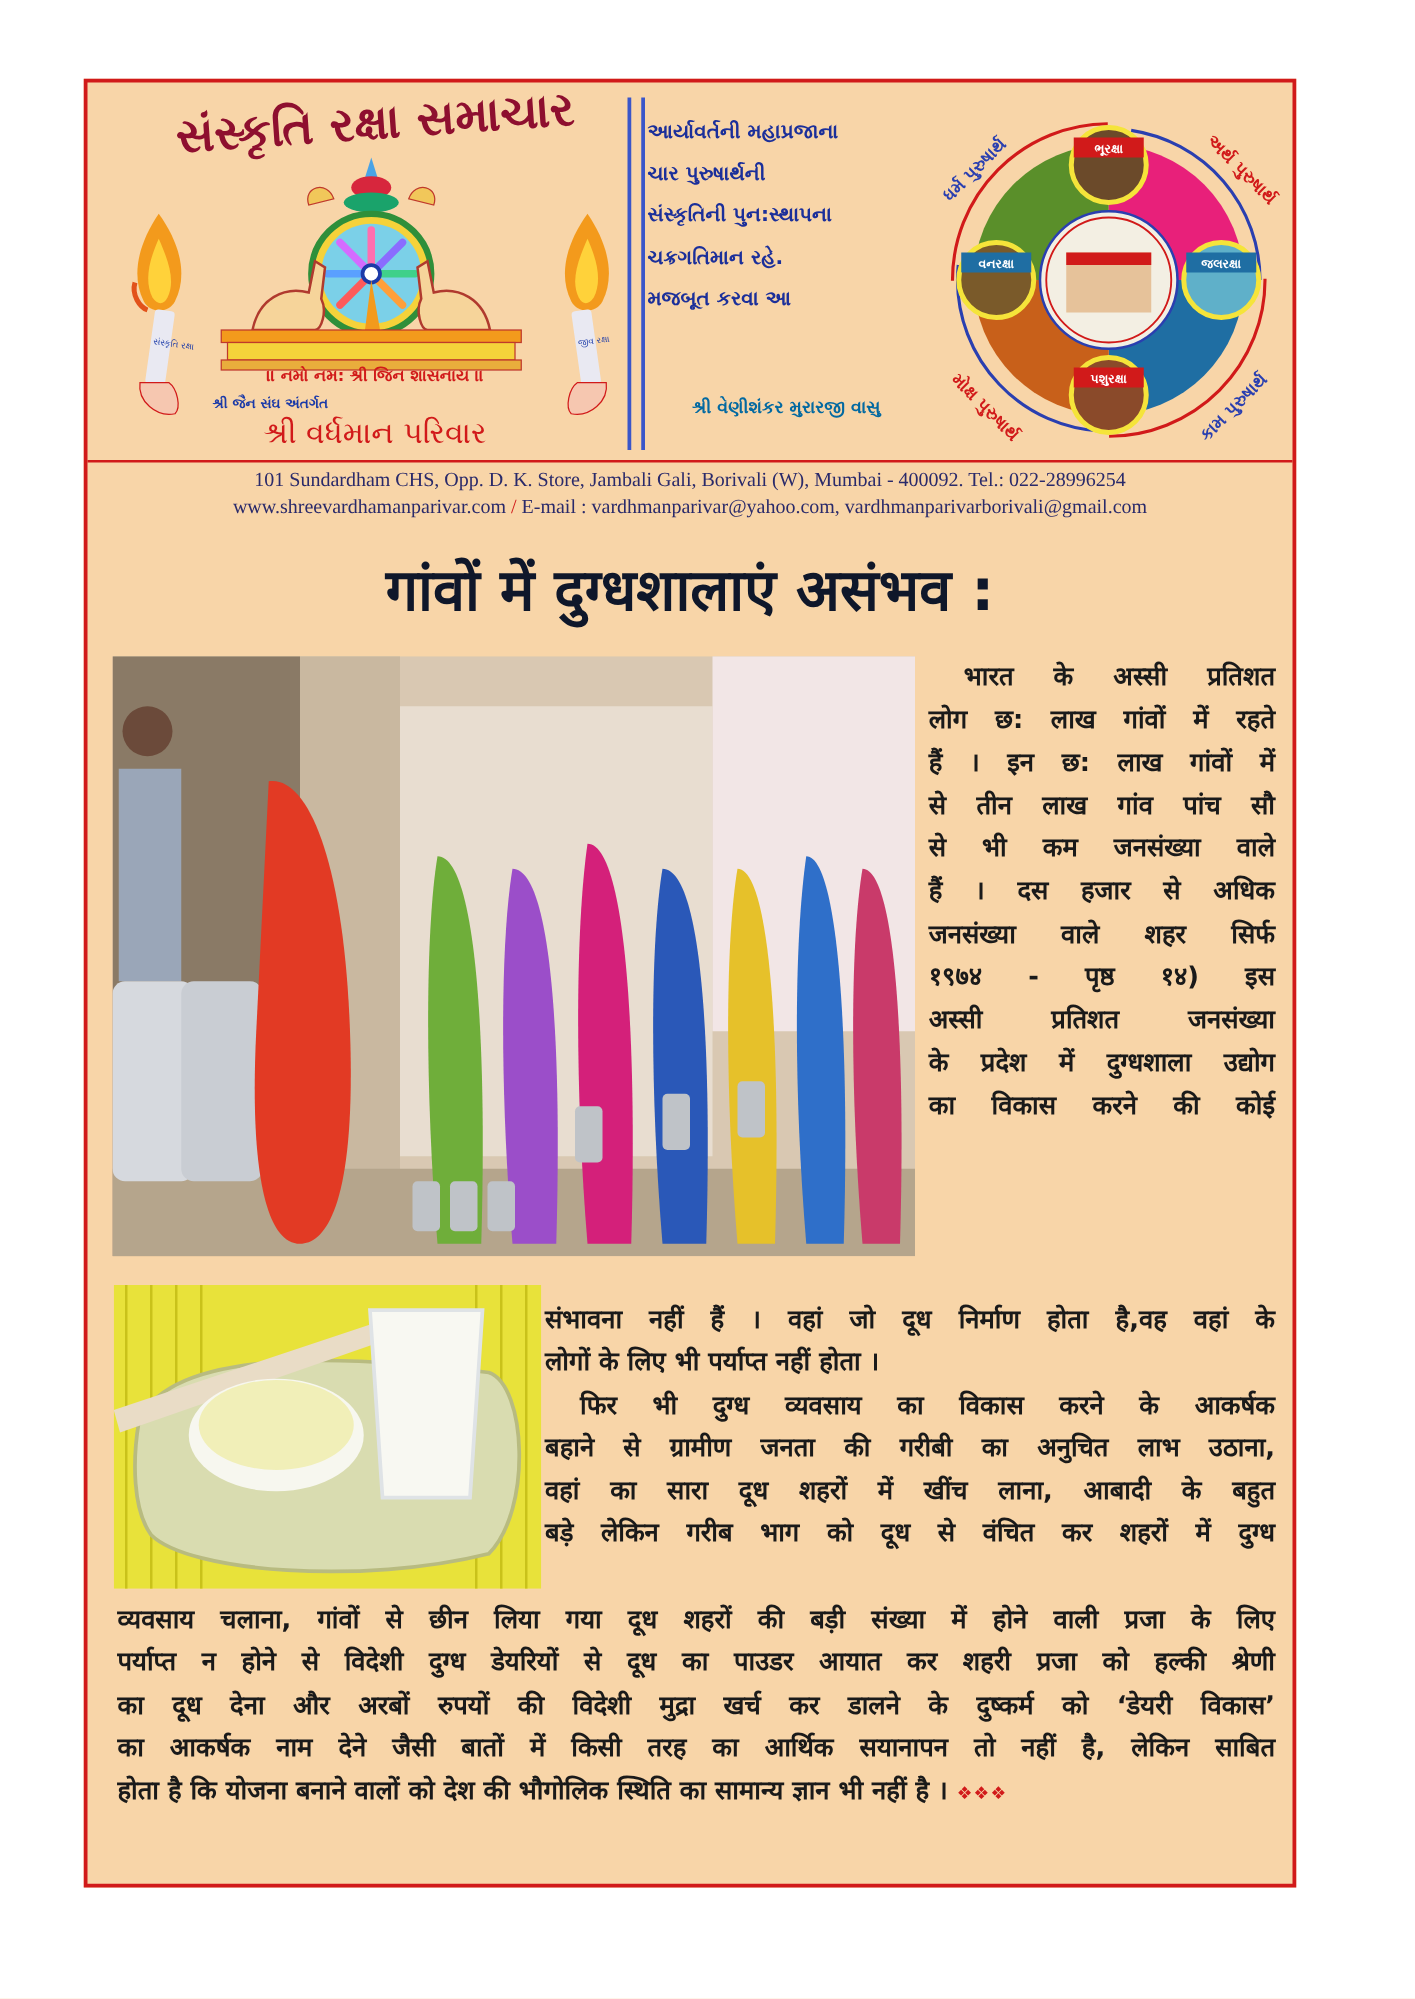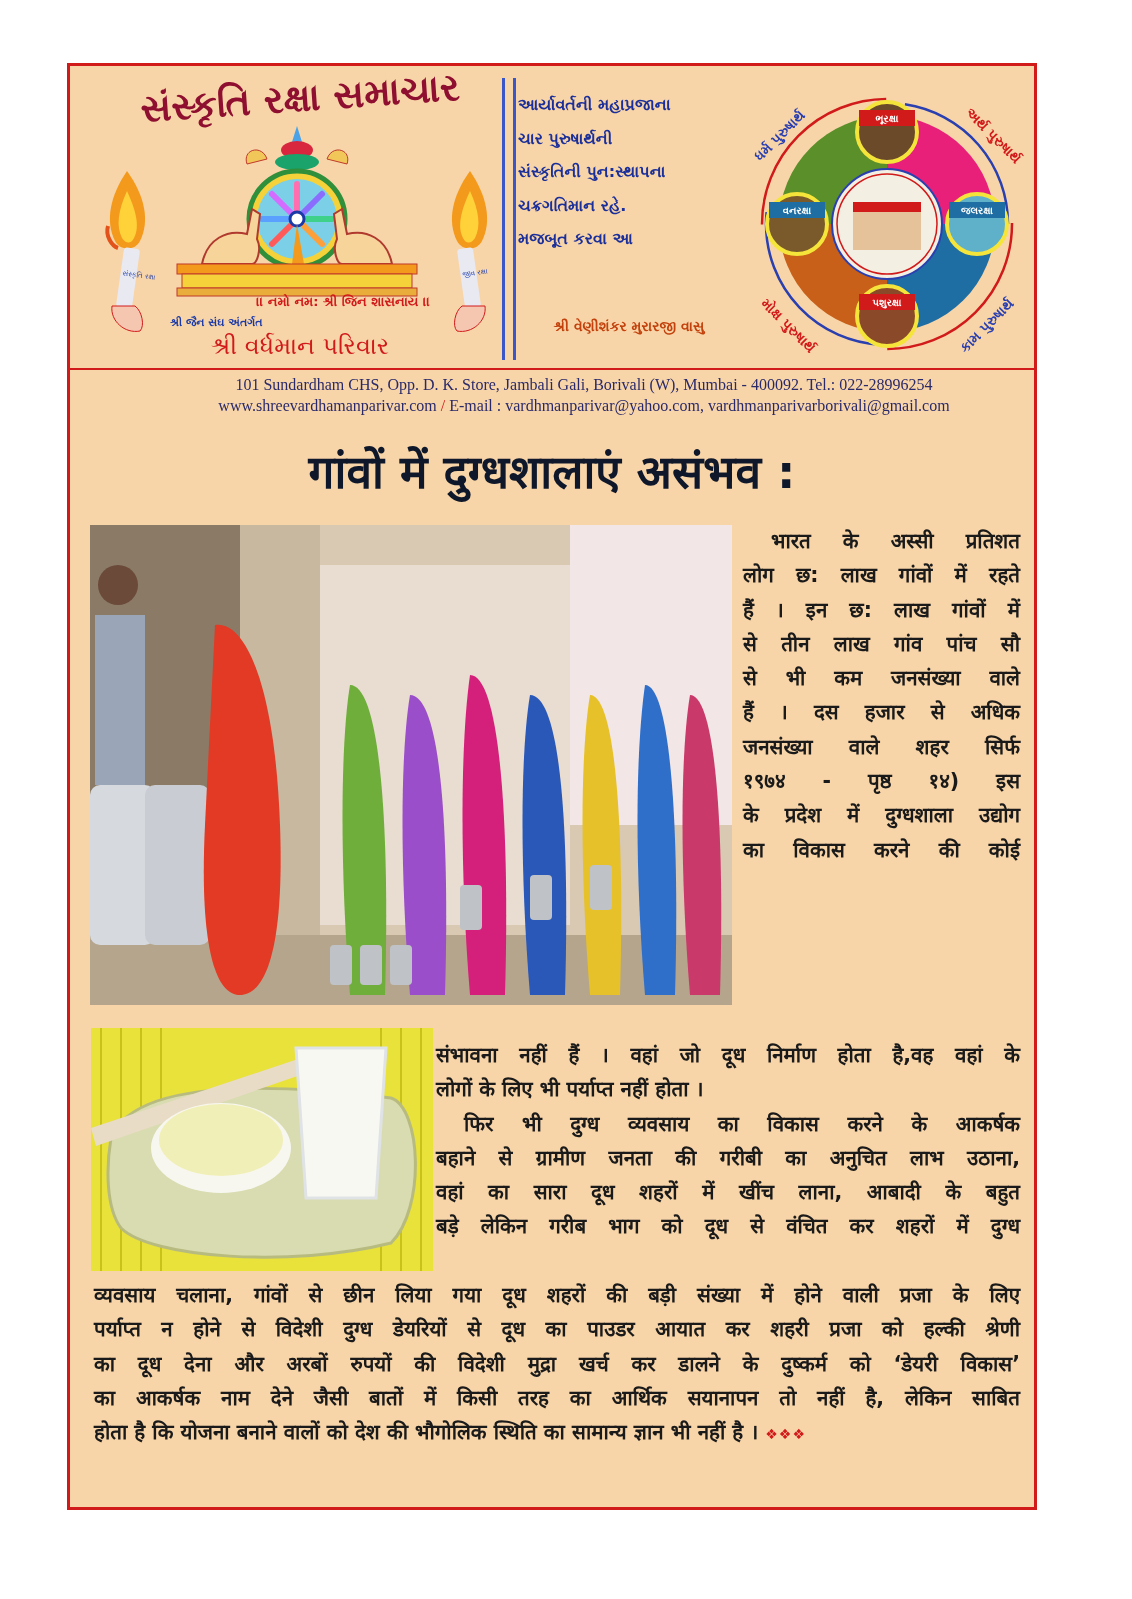--- a/index.html
+++ b/index.html
@@ -3,29 +3,29 @@
 <meta charset="utf-8">
 <style>
   html,body{margin:0;padding:0;}
   body{width:1132px;height:1599px;background:#ffffff;position:relative;overflow:hidden;font-family:"DejaVu Sans",sans-serif;}
   .page{position:absolute;left:67px;top:63px;width:970px;height:1447px;background:#f8d5a8;border:3px solid #d11a1a;box-sizing:border-box;}
   .abs{position:absolute;}
   
   .masthead-title{left:70px;top:10px;width:320px;text-align:center;color:#8e0f2f;font-weight:bold;font-size:38px;line-height:44px;transform:rotate(-4deg);}
   .emblem{left:102px;top:58px;width:250px;height:175px;}
   .torch{top:100px;width:55px;height:175px;}
-  .motto{left:100px;top:228px;width:260px;text-align:right;color:#d11a1a;font-weight:bold;font-size:13px;}
+  .motto{left:100px;top:228px;width:260px;text-align:center;color:#d11a1a;font-weight:bold;font-size:13px;}
   .subline{left:100px;top:250px;width:260px;text-align:left;color:#1b3aa8;font-weight:bold;font-size:11px;}
   .org{left:90px;top:266px;width:280px;text-align:center;color:#d11a1a;font-weight:normal;font-size:24px;}
   .vline{left:432px;top:12px;width:8px;height:282px;border-left:3px solid #3a56c9;border-right:3px solid #3a56c9;}
   .mission{left:448px;top:22px;width:222px;text-align:left;color:#1b2f9a;font-weight:bold;font-size:16px;line-height:33.5px;}
-  .mission-author{left:446px;top:252px;width:226px;text-align:center;color:#c2410c;font-weight:bold;font-size:14px;}
+  .mission-author{left:446px;top:252px;width:226px;text-align:center;color:#0369a1;font-weight:bold;font-size:14px;}
   .wheel{left:675px;top:18px;width:280px;height:285px;}
   .hr-red{left:0;top:302px;width:964px;height:2px;background:#d11a1a;}
-  .address{left:0;top:308px;width:964px;text-align:center;color:#2a2a6a;font-family:"Liberation Serif",serif;font-size:16px;line-height:21px;padding-left:32px;}
+  .address{left:0;top:308px;width:964px;text-align:center;color:#2a2a6a;font-family:"Liberation Serif",serif;font-size:16px;line-height:21px;}
   .address .slash{color:#d11a1a;}
   
   .headline{left:0;top:376px;width:964px;text-align:center;color:#0f172a;font-weight:bold;font-size:46px;line-height:60px;}
   .photo1{left:20px;top:459px;width:642px;height:480px;}
   .photo2{left:21px;top:962px;width:342px;height:243px;}
   .para{color:#1a1a1a;font-size:20.5px;line-height:34.3px;text-align:justify;font-weight:bold;}
   .p-right{left:673px;top:458px;width:277px;}
   .p-mid{left:366px;top:972px;width:584px;}
   .p-full{left:24px;top:1212px;width:926px;}
   .line{display:block;text-align-last:justify;white-space:nowrap;}
@@ -181,20 +181,21 @@
 
   <div class="abs para p-right">
     <span class="line ind">भारत के अस्सी प्रतिशत</span>
     <span class="line">लोग छ: लाख गांवों में रहते</span>
     <span class="line">हैं । इन छ: लाख गांवों में</span>
     <span class="line">से तीन लाख गांव पांच सौ</span>
     <span class="line">से भी कम जनसंख्या वाले</span>
     <span class="line">हैं । दस हजार से अधिक</span>
     <span class="line">जनसंख्या वाले शहर सिर्फ</span>
     <span class="line">१९७४ - पृष्ठ १४) इस</span>
+    <span class="line">अस्सी प्रतिशत जनसंख्या</span>
     <span class="line">के प्रदेश में दुग्धशाला उद्योग</span>
     <span class="line">का विकास करने की कोई</span>
   </div>
 
   <svg class="abs photo2" viewBox="0 0 342 243" preserveAspectRatio="none">
     <rect width="342" height="243" fill="#e8e23a"></rect>
     <g stroke="#c9c21a" stroke-width="2">
       <line x1="10" y1="0" x2="10" y2="243"></line>
         <line x1="30" y1="0" x2="30" y2="243"></line>
         <line x1="50" y1="0" x2="50" y2="243"></line>

